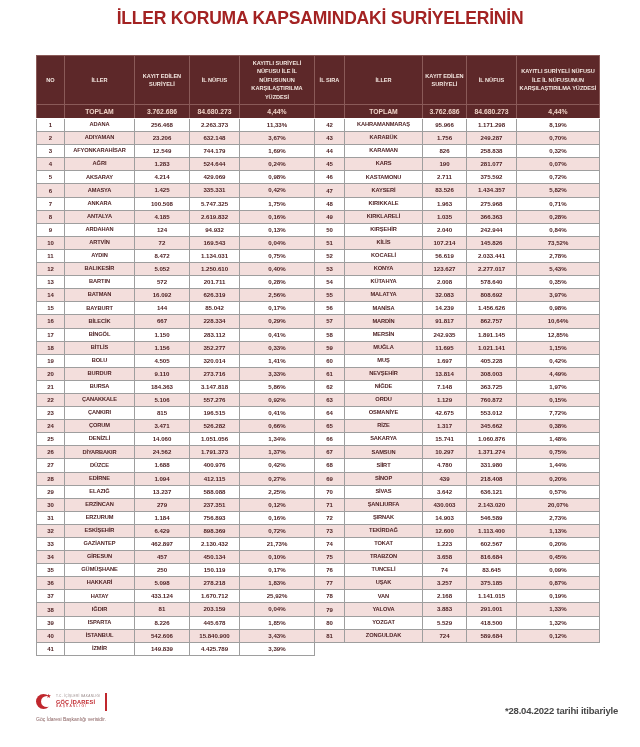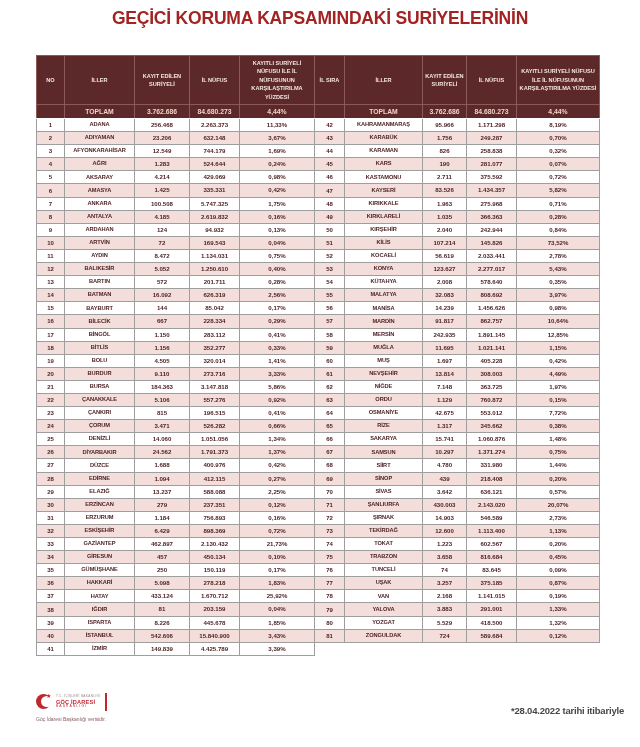--- a/index.html
+++ b/index.html
@@ -40,31 +40,31 @@
   .crescent .c-outer{position:absolute;left:0;top:2px;width:15px;height:15px;border-radius:50%;background:#c0272d;}
   .crescent .c-inner{position:absolute;left:5px;top:4px;width:12px;height:11px;border-radius:50%;background:#ffffff;}
   .crescent .c-star{position:absolute;left:10px;top:0px;color:#c0272d;font-size:6px;}
   .logo-text{margin-left:3px;line-height:1.1;}
   .logo-text .tc{font-size:3.2px;color:#9a8a8a;letter-spacing:0.3px;}
   .logo-text .l1{font-size:5.6px;font-weight:bold;color:#c0272d;letter-spacing:0.2px;}
   .logo-text .l2{font-size:3.4px;color:#c0272d;letter-spacing:1.1px;}
   .logo-bar{width:2px;height:18px;background:#c0272d;margin-left:5px;}
   .logo-caption{margin-top:4px;font-size:5px;color:#8a6060;}
   .date-note{
-    position:absolute;right:16px;top:705px;font-size:9.5px;font-weight:bold;
+    position:absolute;right:22px;top:705px;font-size:9.5px;font-weight:bold;
     color:#474747;letter-spacing:-0.2px;
   }
 </style>
 </head>
 <body>
 
 <div class="page">
 
   <div class="title">
-    <div>GEÇİCİ KORUMA KAPSAMINDAKİ SURİYELERİNİN</div>
+    <div>İLLER KORUMA KAPSAMINDAKİ SURİYELERİNİN</div>
   </div>
 
   <table class="dist">
     <colgroup>
       <col style="width:28px">
         <col style="width:70px">
         <col style="width:55px">
         <col style="width:50px">
         <col style="width:75px">
       <col style="width:30px">

